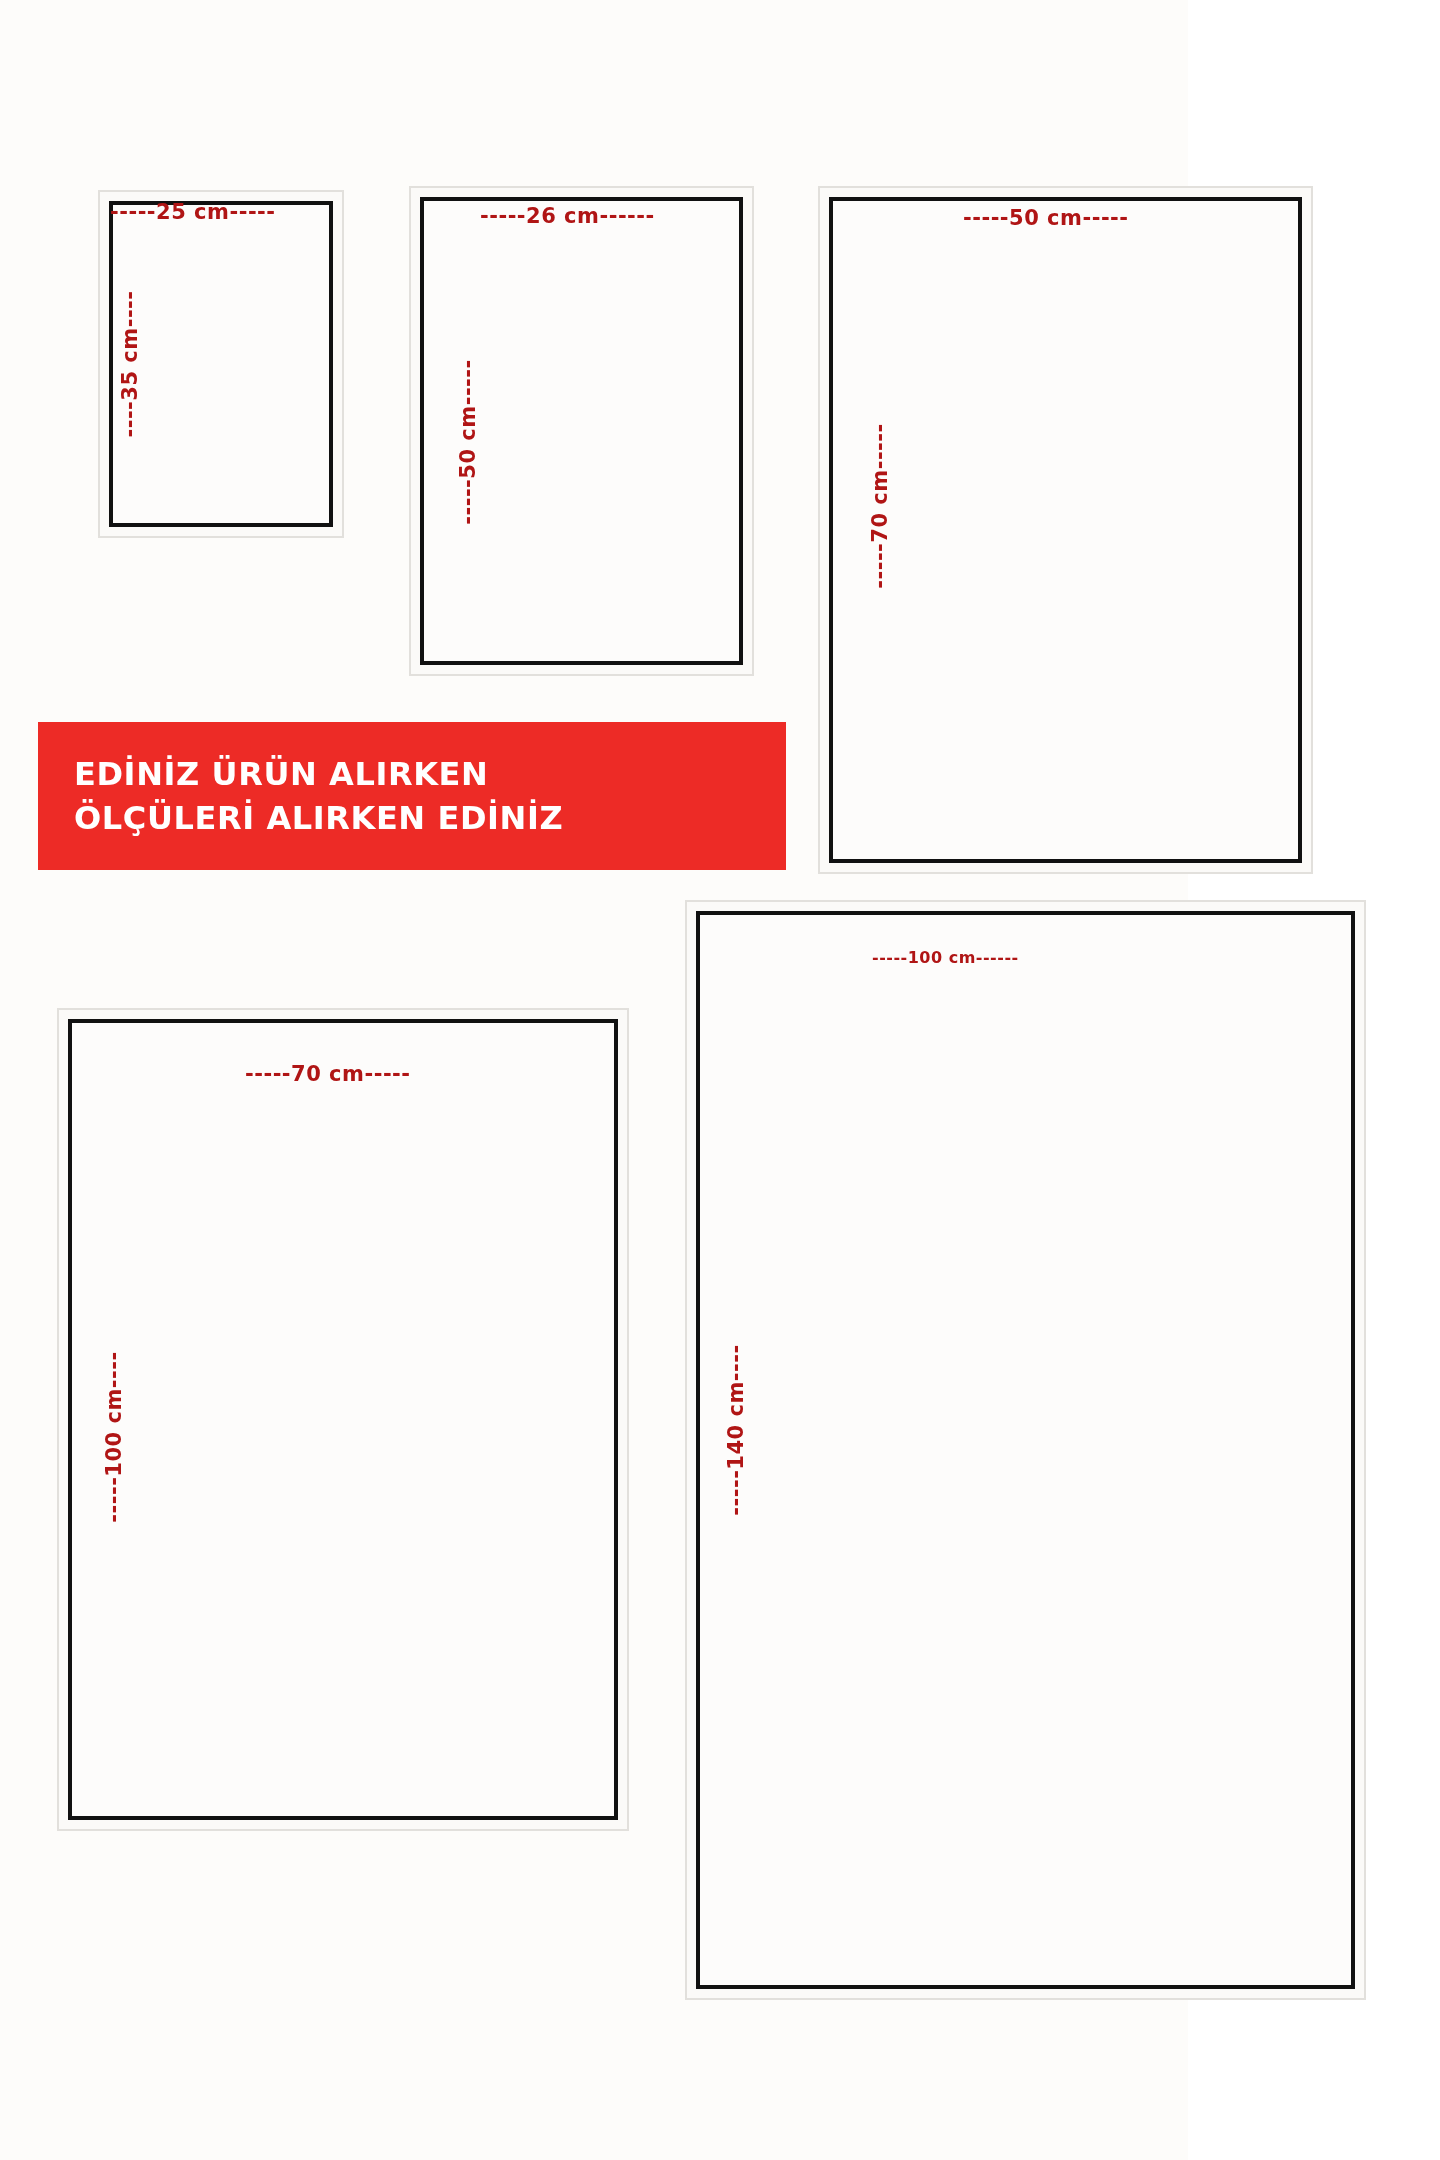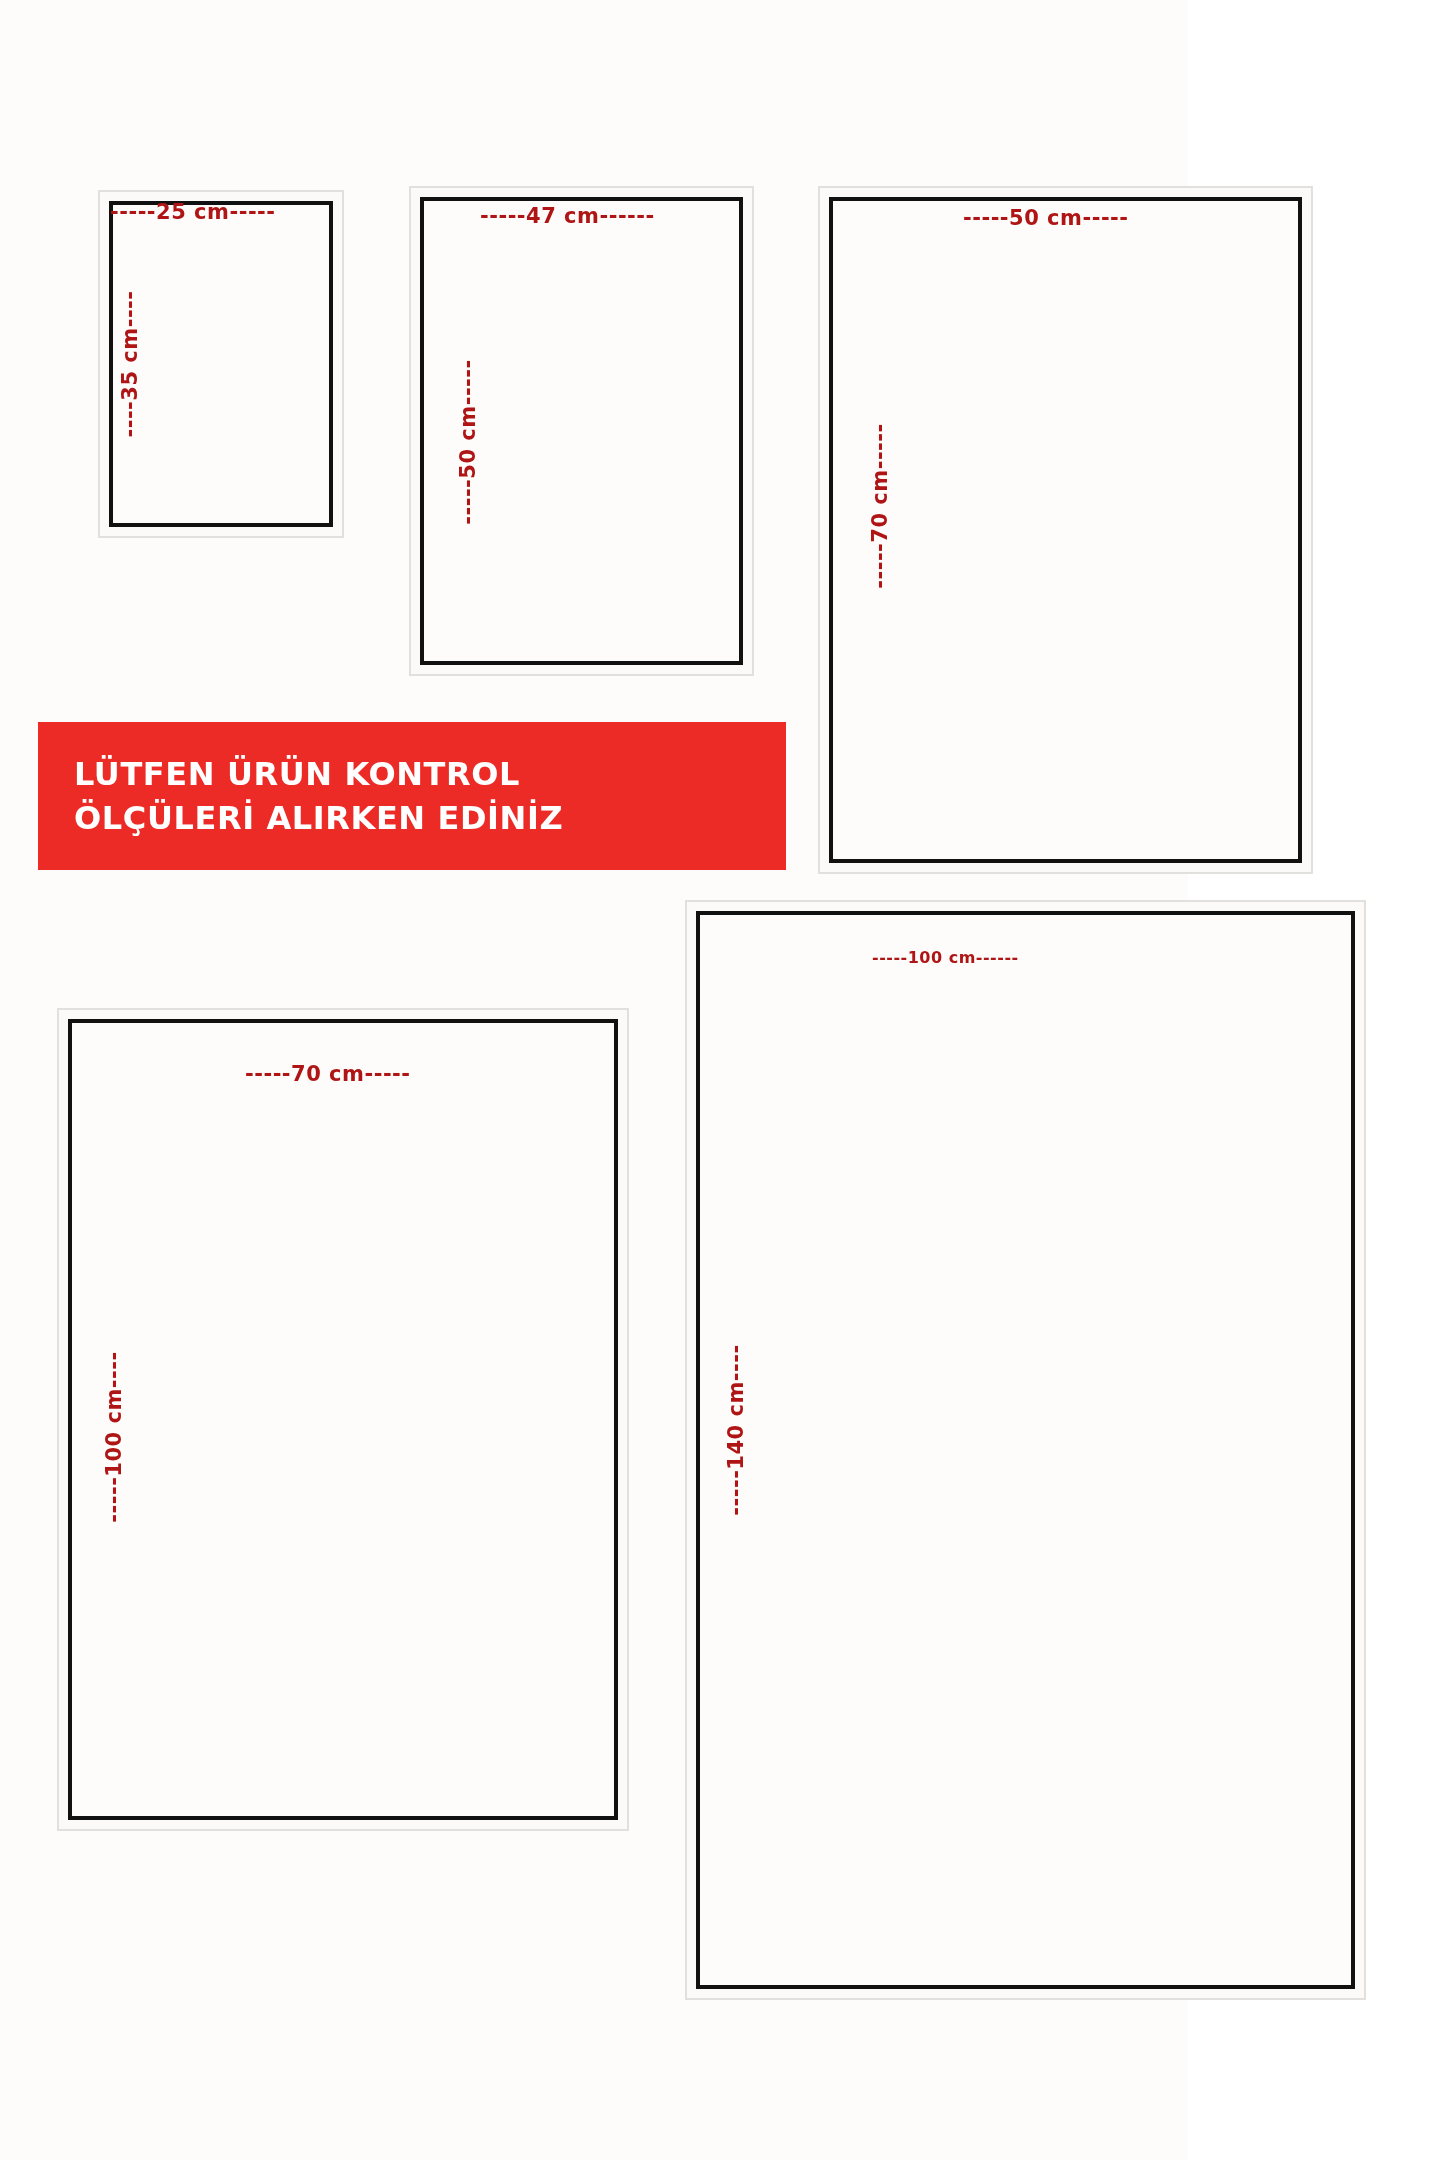--- a/index.html
+++ b/index.html
@@ -74,31 +74,31 @@
 
   <div class="frame" style="left:98px; top:190px; width:246px; height:348px;">
     <div class="frame-inner"></div>
   </div>
   <div class="dim" style="left:110px; top:200px; font-size:21px;">-----25 cm-----</div>
   <div class="dim dim-v" style="left:56px; top:352px; font-size:21px; transform:rotate(-90deg);">----35 cm----</div>
 
   <div class="frame" style="left:409px; top:186px; width:345px; height:490px;">
     <div class="frame-inner"></div>
   </div>
-  <div class="dim" style="left:480px; top:204px; font-size:21px;">-----47 cm------</div>
+  <div class="dim" style="left:480px; top:204px; font-size:21px;">-----26 cm------</div>
   <div class="dim dim-v" style="left:385px; top:430px; font-size:21px; transform:rotate(-90deg);">-----50 cm-----</div>
 
   <div class="frame" style="left:818px; top:186px; width:495px; height:688px;">
     <div class="frame-inner"></div>
   </div>
   <div class="dim" style="left:963px; top:206px; font-size:21px;">-----50 cm-----</div>
   <div class="dim dim-v" style="left:797px; top:494px; font-size:21px; transform:rotate(-90deg);">-----70 cm-----</div>
 
   <div id="warning-banner" style="left:38px; top:722px; width:748px; height:148px;">
-    <div class="line">LÜTFEN ÜRÜN KONTROL</div>
+    <div class="line">EDİNİZ ÜRÜN ALIRKEN</div>
     <div class="line">ÖLÇÜLERİ ALIRKEN EDİNİZ</div>
   </div>
 
   <div class="frame" style="left:57px; top:1008px; width:572px; height:823px;">
     <div class="frame-inner"></div>
   </div>
   <div class="dim" style="left:245px; top:1062px; font-size:21px;">-----70 cm-----</div>
   <div class="dim dim-v" style="left:28px; top:1425px; font-size:21px; transform:rotate(-90deg);">-----100 cm----</div>
 
   <div class="frame" style="left:685px; top:900px; width:681px; height:1100px;">

